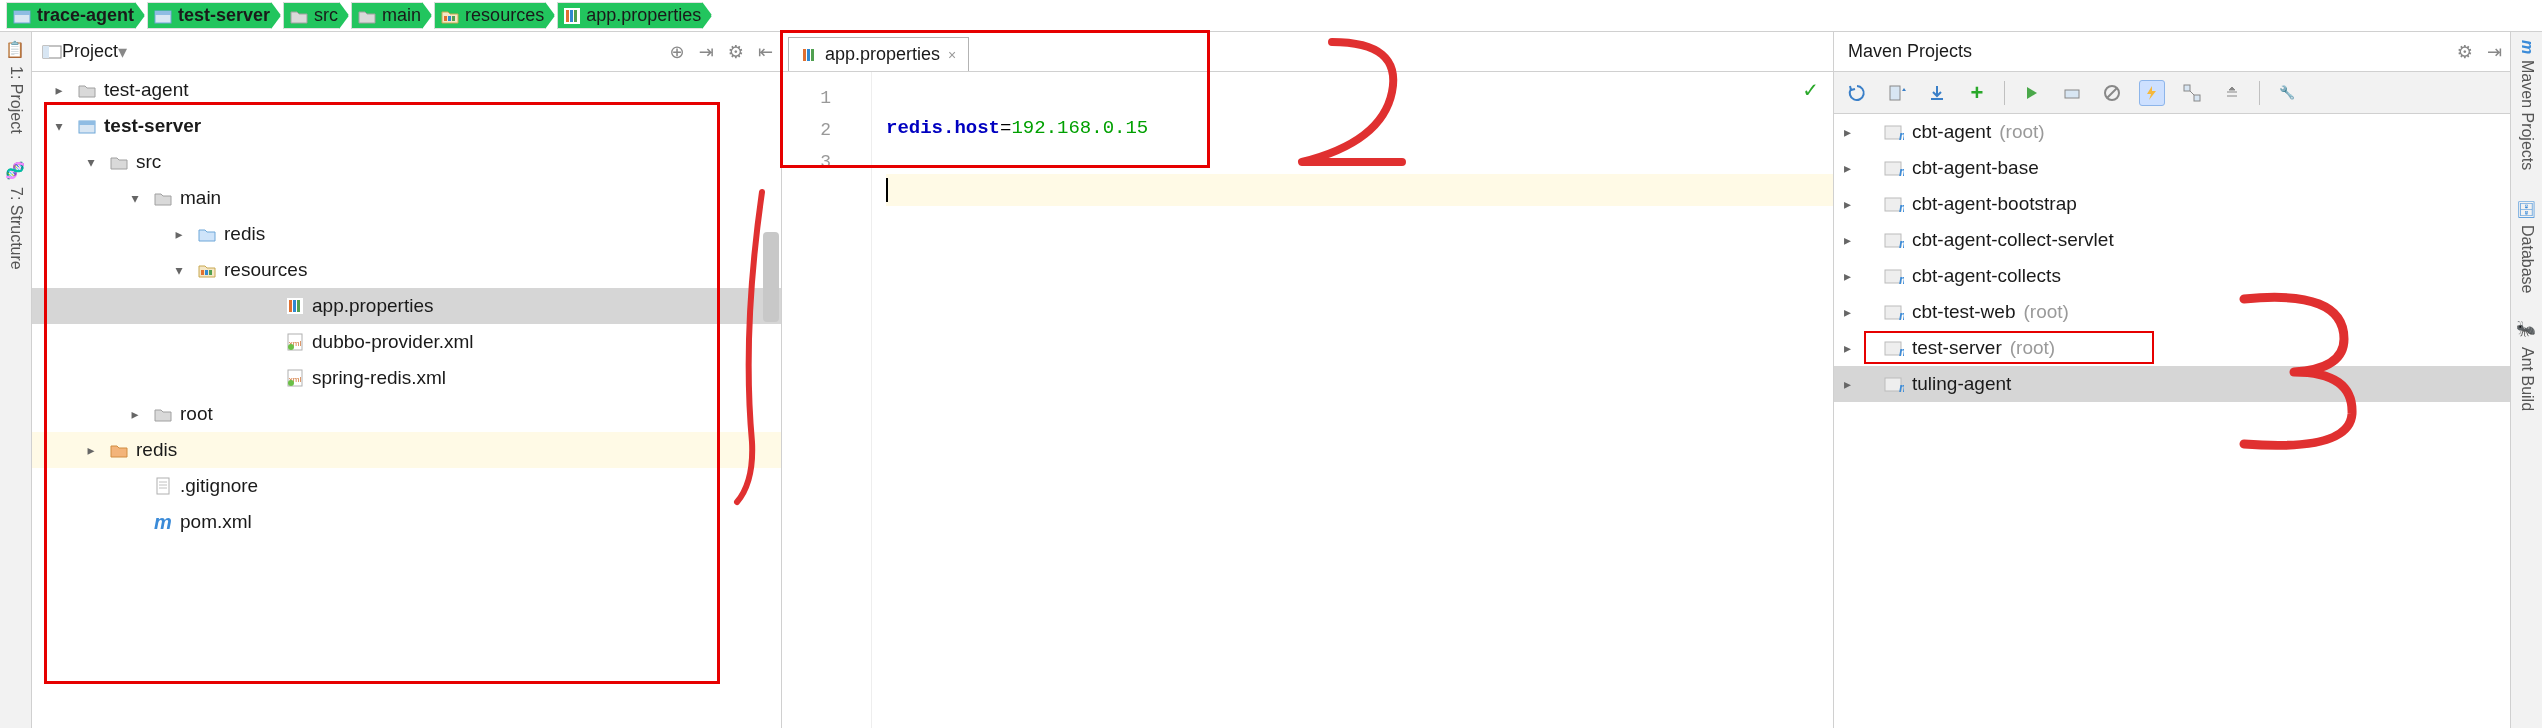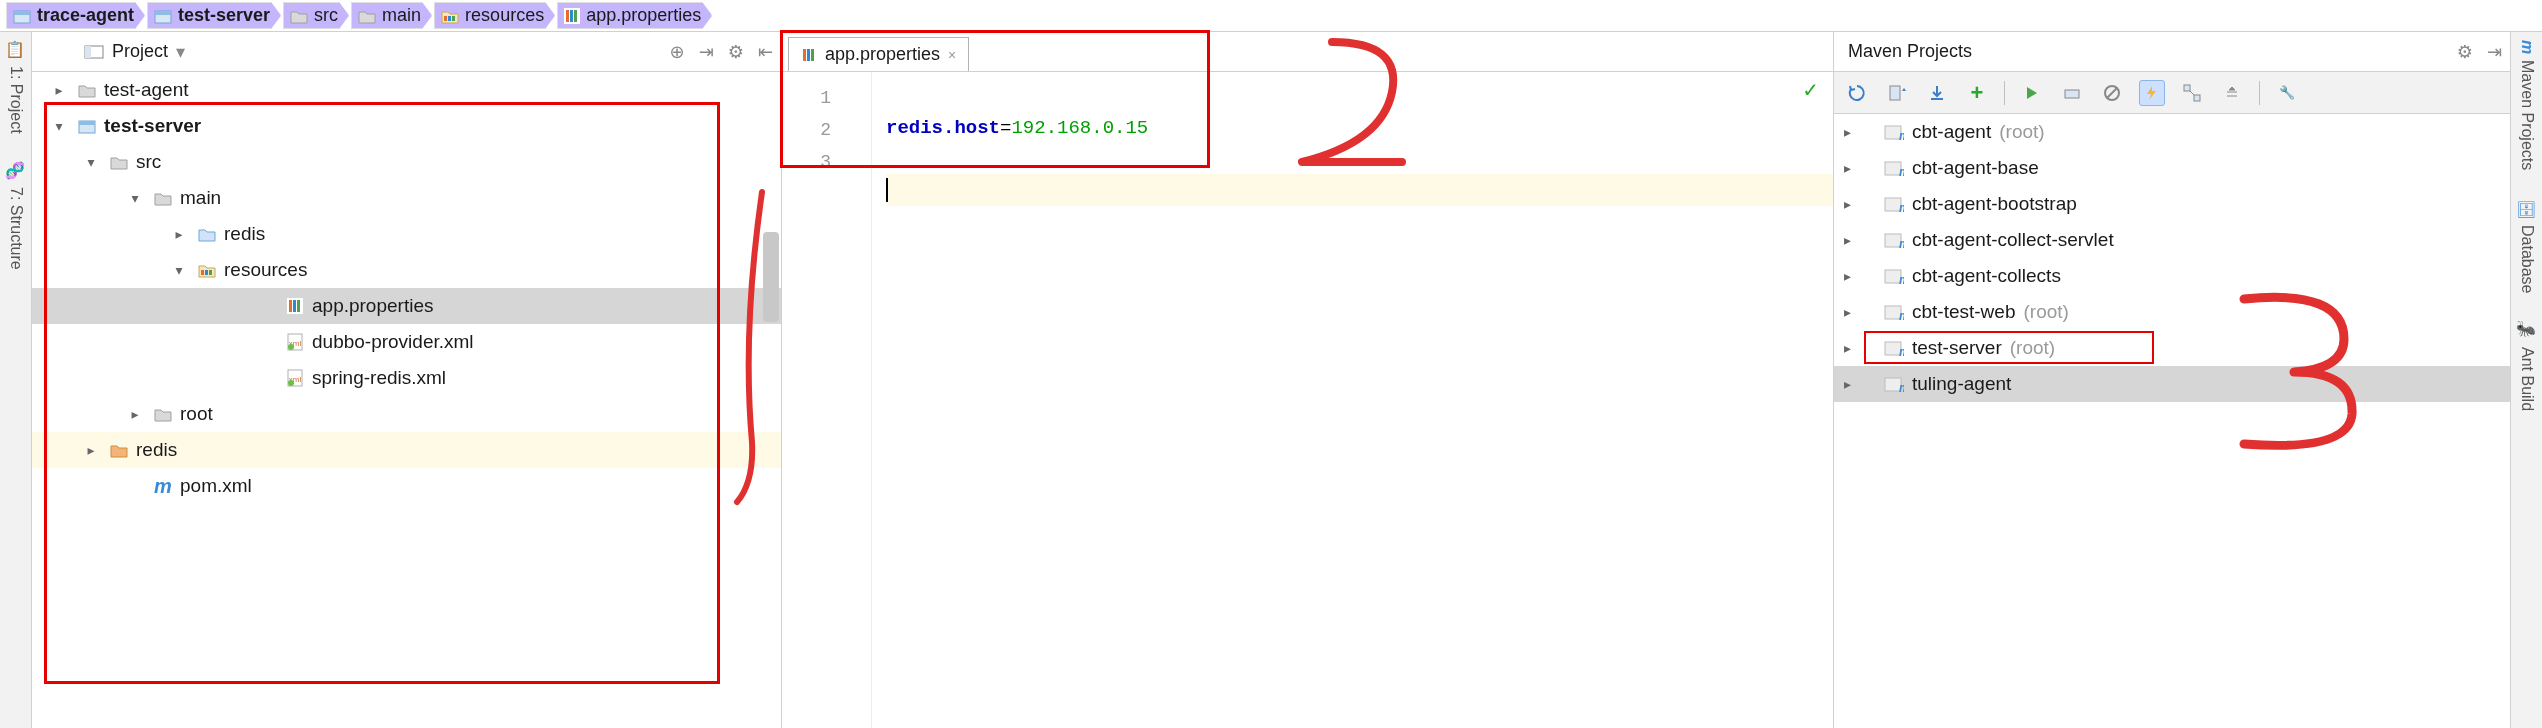--- a/index.html
+++ b/index.html
@@ -43,21 +43,21 @@
     align-items: center;
     background: #fff;
     border-bottom: 1px solid var(--divider);
     padding: 0 6px;
     gap: 2px;
   }
   .crumb {
     display: flex;
     align-items: center;
     padding: 2px 10px 2px 6px;
-    background: #c4b5fd;
+    background: #22c55e;
     border: 1px solid #e0e0e0;
     font-size: 18px;
     gap: 6px;
     position: relative;
     clip-path: polygon(0 0, calc(100% - 10px) 0, 100% 50%, calc(100% - 10px) 100%, 0 100%);
   }
   .crumb.bold { font-weight: bold; }
 
   .main-area {
     position:relative;
@@ -100,21 +100,21 @@
   .panel-header {
     height: 40px;
     background: #ffffff;
     border-bottom: 1px solid var(--divider);
     display:flex;
     align-items:center;
     padding: 0 8px 0 10px;
     gap:8px;
     font-size: 18px;
   }
-  .panel-header .title { display:flex; align-items:center; gap:8px; flex:1;margin-left:42px; }
+  .panel-header .title { display:flex; align-items:center; gap:0; flex:1; }
   .panel-header .tools { display:flex; gap:14px; align-items:center; color:#888; }
   .panel-header .tools span { cursor:pointer; font-size:18px; }
 
   .tree {
     flex:1;
     overflow:auto;
     font-size: 19px;
     position:relative;
   }
   .tree-row {
@@ -474,20 +474,32 @@
             <span class="icon">
               <svg width="18" height="16">
                 <path d="M1 4 h6 l2 2 h8 v9 h-16 z" fill="#f3b47a" stroke="#d18c40"></path>
               </svg>
             </span>
             <span class="lbl">redis</span>
           </div>
           <div class="tree-row indent-3">
             <span class="chev"></span>
             <span class="icon">
+              <svg width="14" height="18">
+                <rect x="1" y="1" width="12" height="16" fill="#fff" stroke="#b0b0b0"></rect>
+                <line x1="3" y1="5" x2="11" y2="5" stroke="#c0c0c0"></line>
+                <line x1="3" y1="8" x2="11" y2="8" stroke="#c0c0c0"></line>
+                <line x1="3" y1="11" x2="11" y2="11" stroke="#c0c0c0"></line>
+              </svg>
+            </span>
+            <span class="lbl">.gitignore</span>
+          </div>
+          <div class="tree-row indent-3">
+            <span class="chev"></span>
+            <span class="icon">
               <span style="color:#3b8bd8;font-style:italic;font-weight:bold;font-size:20px;">m</span>
             </span>
             <span class="lbl">pom.xml</span>
           </div>
         </div>
 
     <div class="red-box" style="left:12px; top:70px; width:676px; height:582px;"></div>
     <div class="scroll-thumb" style="top:200px; height:90px;"></div>
 
     <svg class="red-ink" style="left:700px; top:150px;" width="60" height="330">

